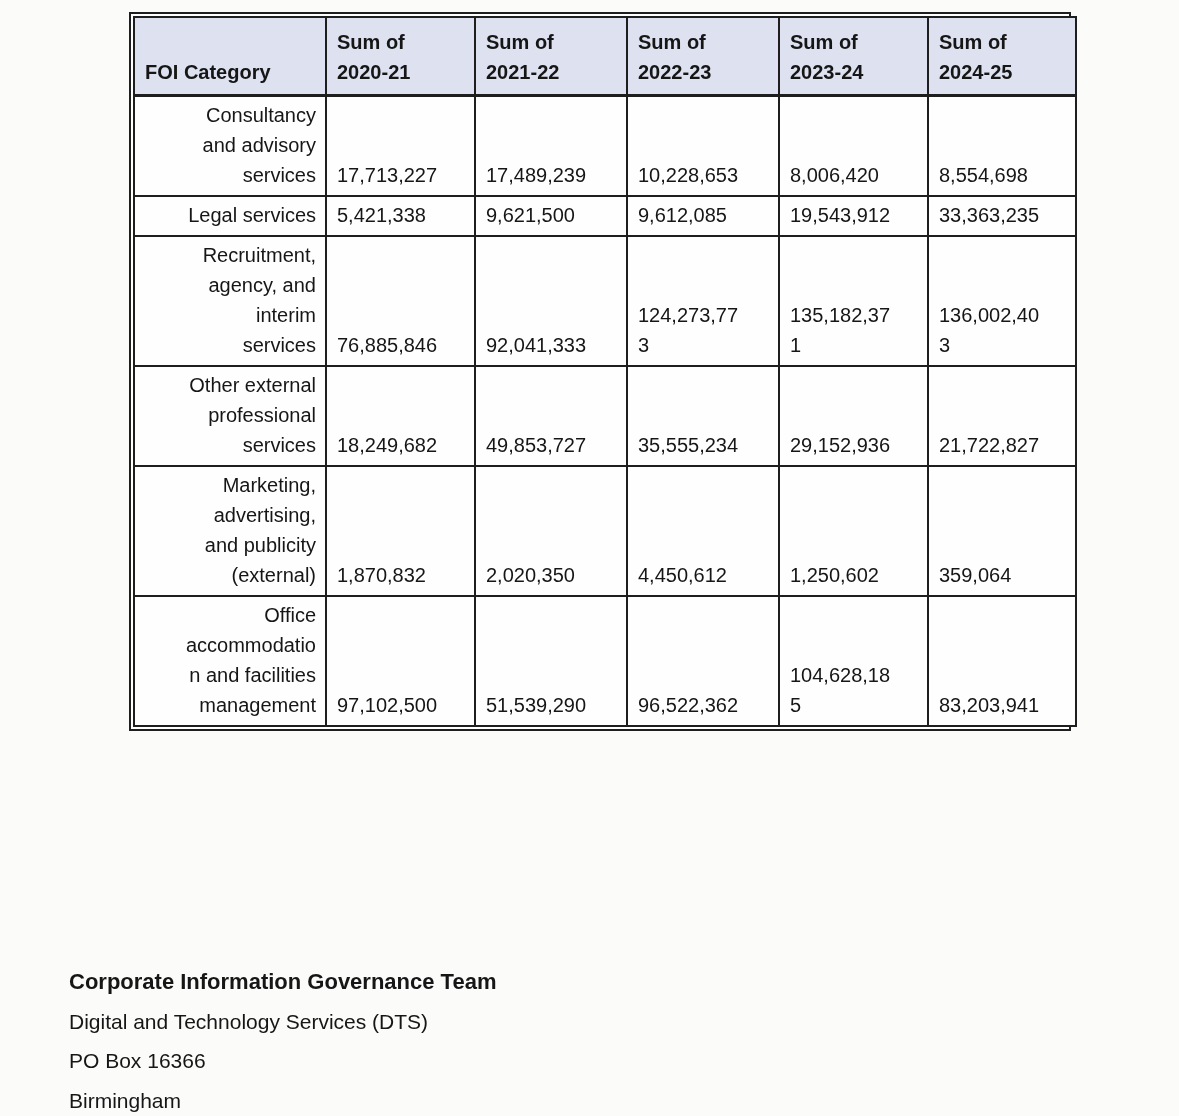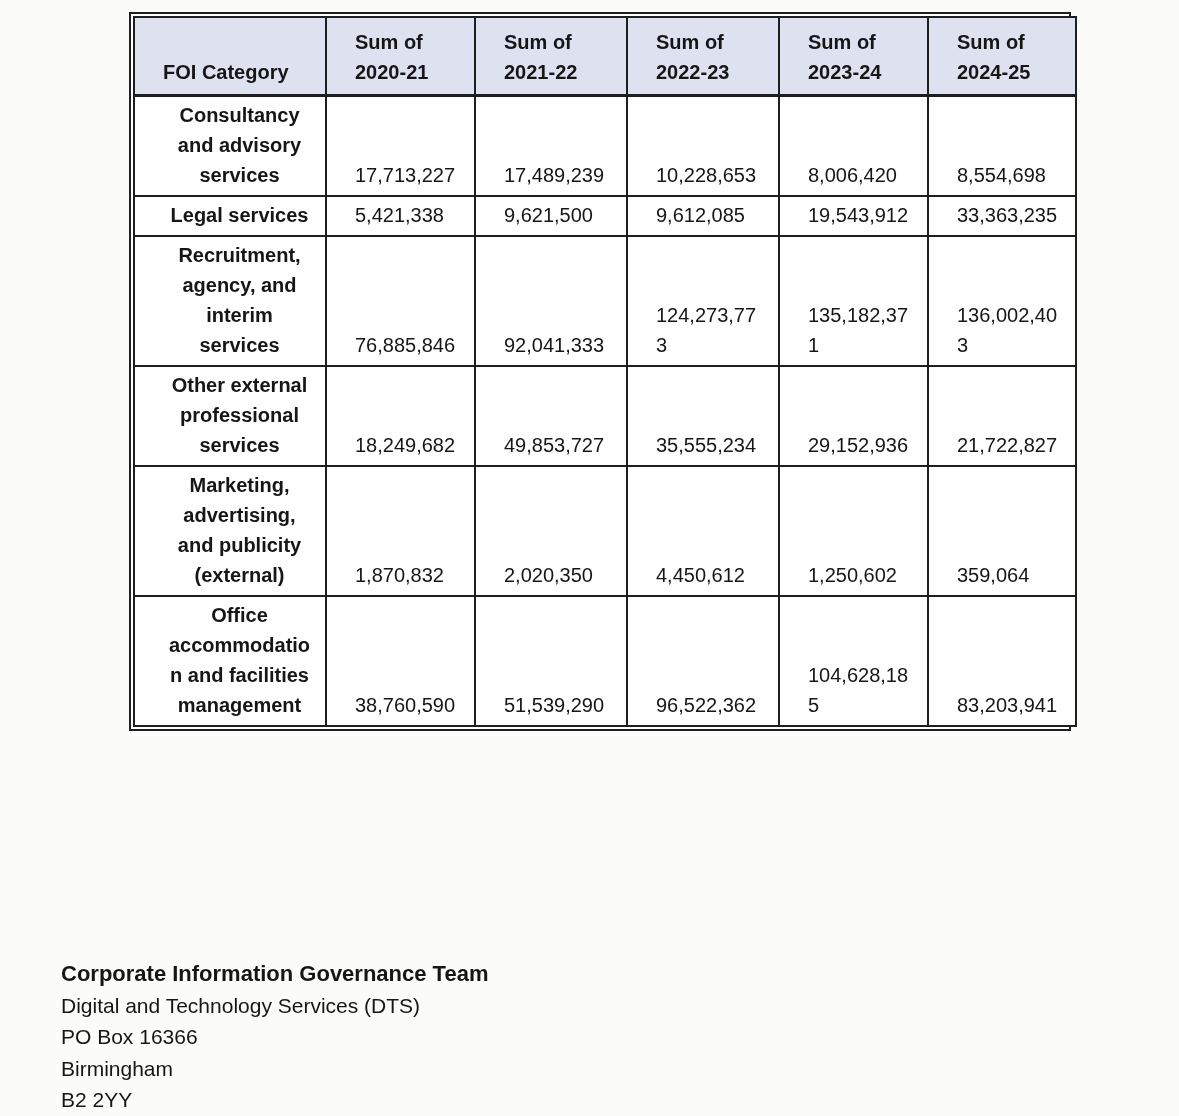--- a/index.html
+++ b/index.html
@@ -29,51 +29,51 @@
   table{
     border-collapse:collapse;
     width:100%;
     table-layout:fixed;
   }
   th,td{
     border:2px solid var(--border-color);
     vertical-align:bottom;
     font-size:20px;
     line-height:1.5;
-    padding:3px 9px 5px 28px;
+    padding:3px 9px 5px 10px;
     background:#fefefe;
     overflow:hidden;
   }
   thead th{
     background:var(--header-bg);
     text-align:left;
     font-weight:bold;
     white-space:pre-line;
     border-bottom:3px solid var(--border-color);
     padding-top:9px;
     padding-bottom:7px;
   }
   td.cat{
-    font-weight:bold;
-    text-align:center;
+    font-weight:normal;
+    text-align:right;
     white-space:pre-line;
   }
   td.num{
     text-align:left;
     font-weight:normal;
     white-space:pre-line;
     font-variant-numeric:tabular-nums;
   }
   .contact{
     position:absolute;
     left:57px;top:956px;
     font-size:21px;
     line-height:1.29;
   }
-  .contact p{margin:4px;}
+  .contact p{margin:12px;}
   .contact .team{font-weight:bold;font-size:22px;}
 </style>
 </head>
 <body>
 
 <div class="table-outer">
   <table>
     <colgroup>
       <col style="width:192px">
       <col style="width:149px">
@@ -149,21 +149,21 @@
         <td class="num">2,020,350</td>
         <td class="num">4,450,612</td>
         <td class="num">1,250,602</td>
         <td class="num">359,064</td>
       </tr>
       <tr>
         <td class="cat">Office
 accommodatio
 n and facilities
 management</td>
-        <td class="num">38,760,590</td>
+        <td class="num">97,102,500</td>
         <td class="num">51,539,290</td>
         <td class="num">96,522,362</td>
         <td class="num">104,628,18
 5</td>
         <td class="num">83,203,941</td>
       </tr>
     </tbody>
   </table>
 </div>
 

